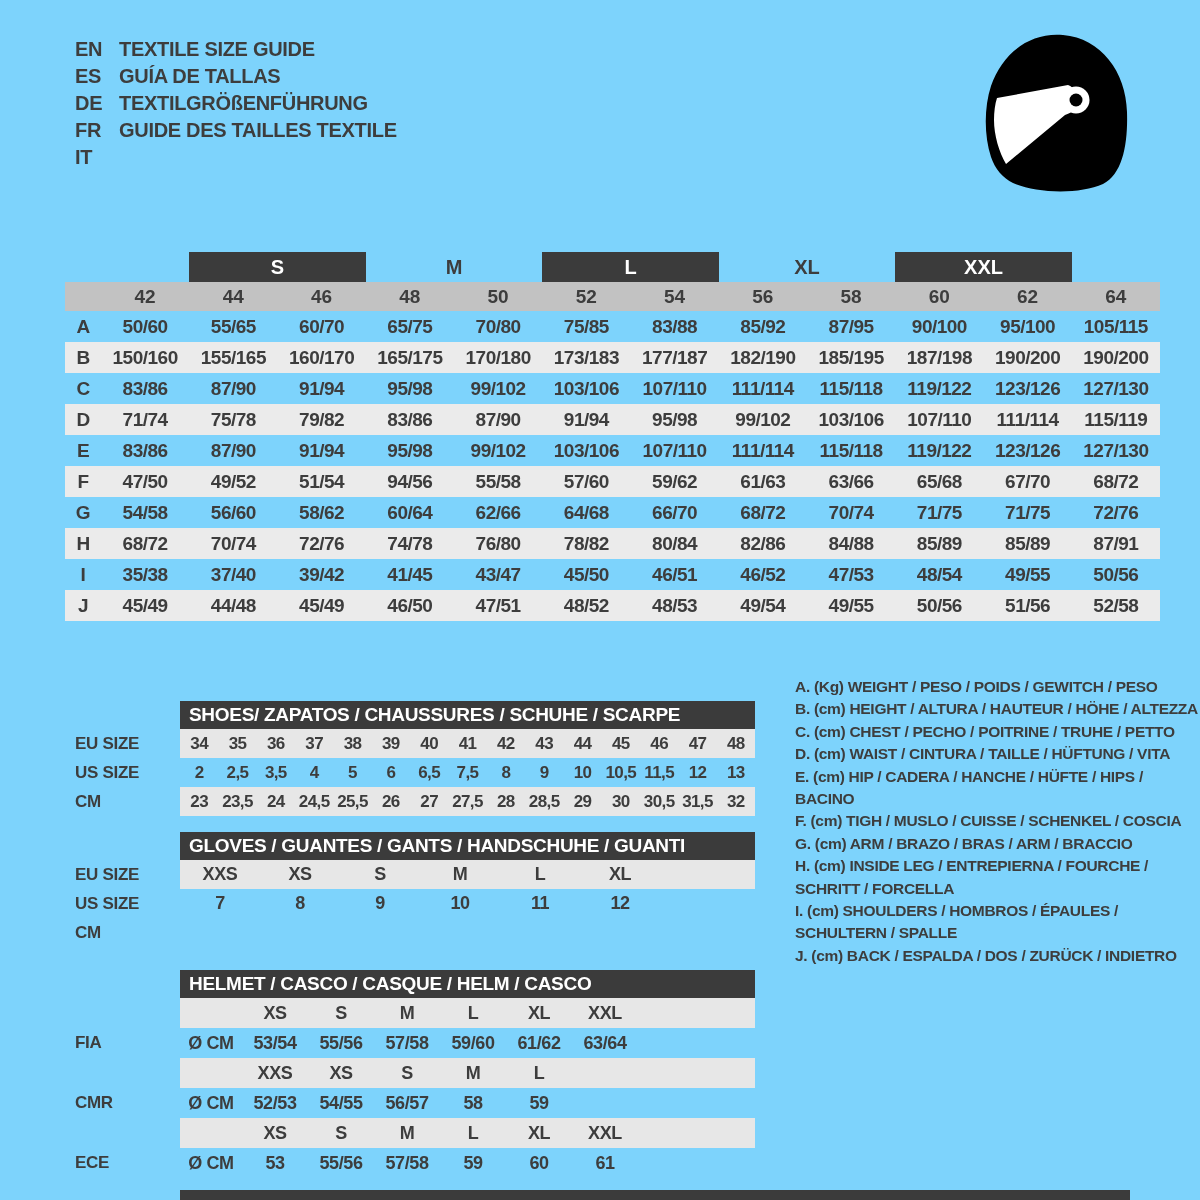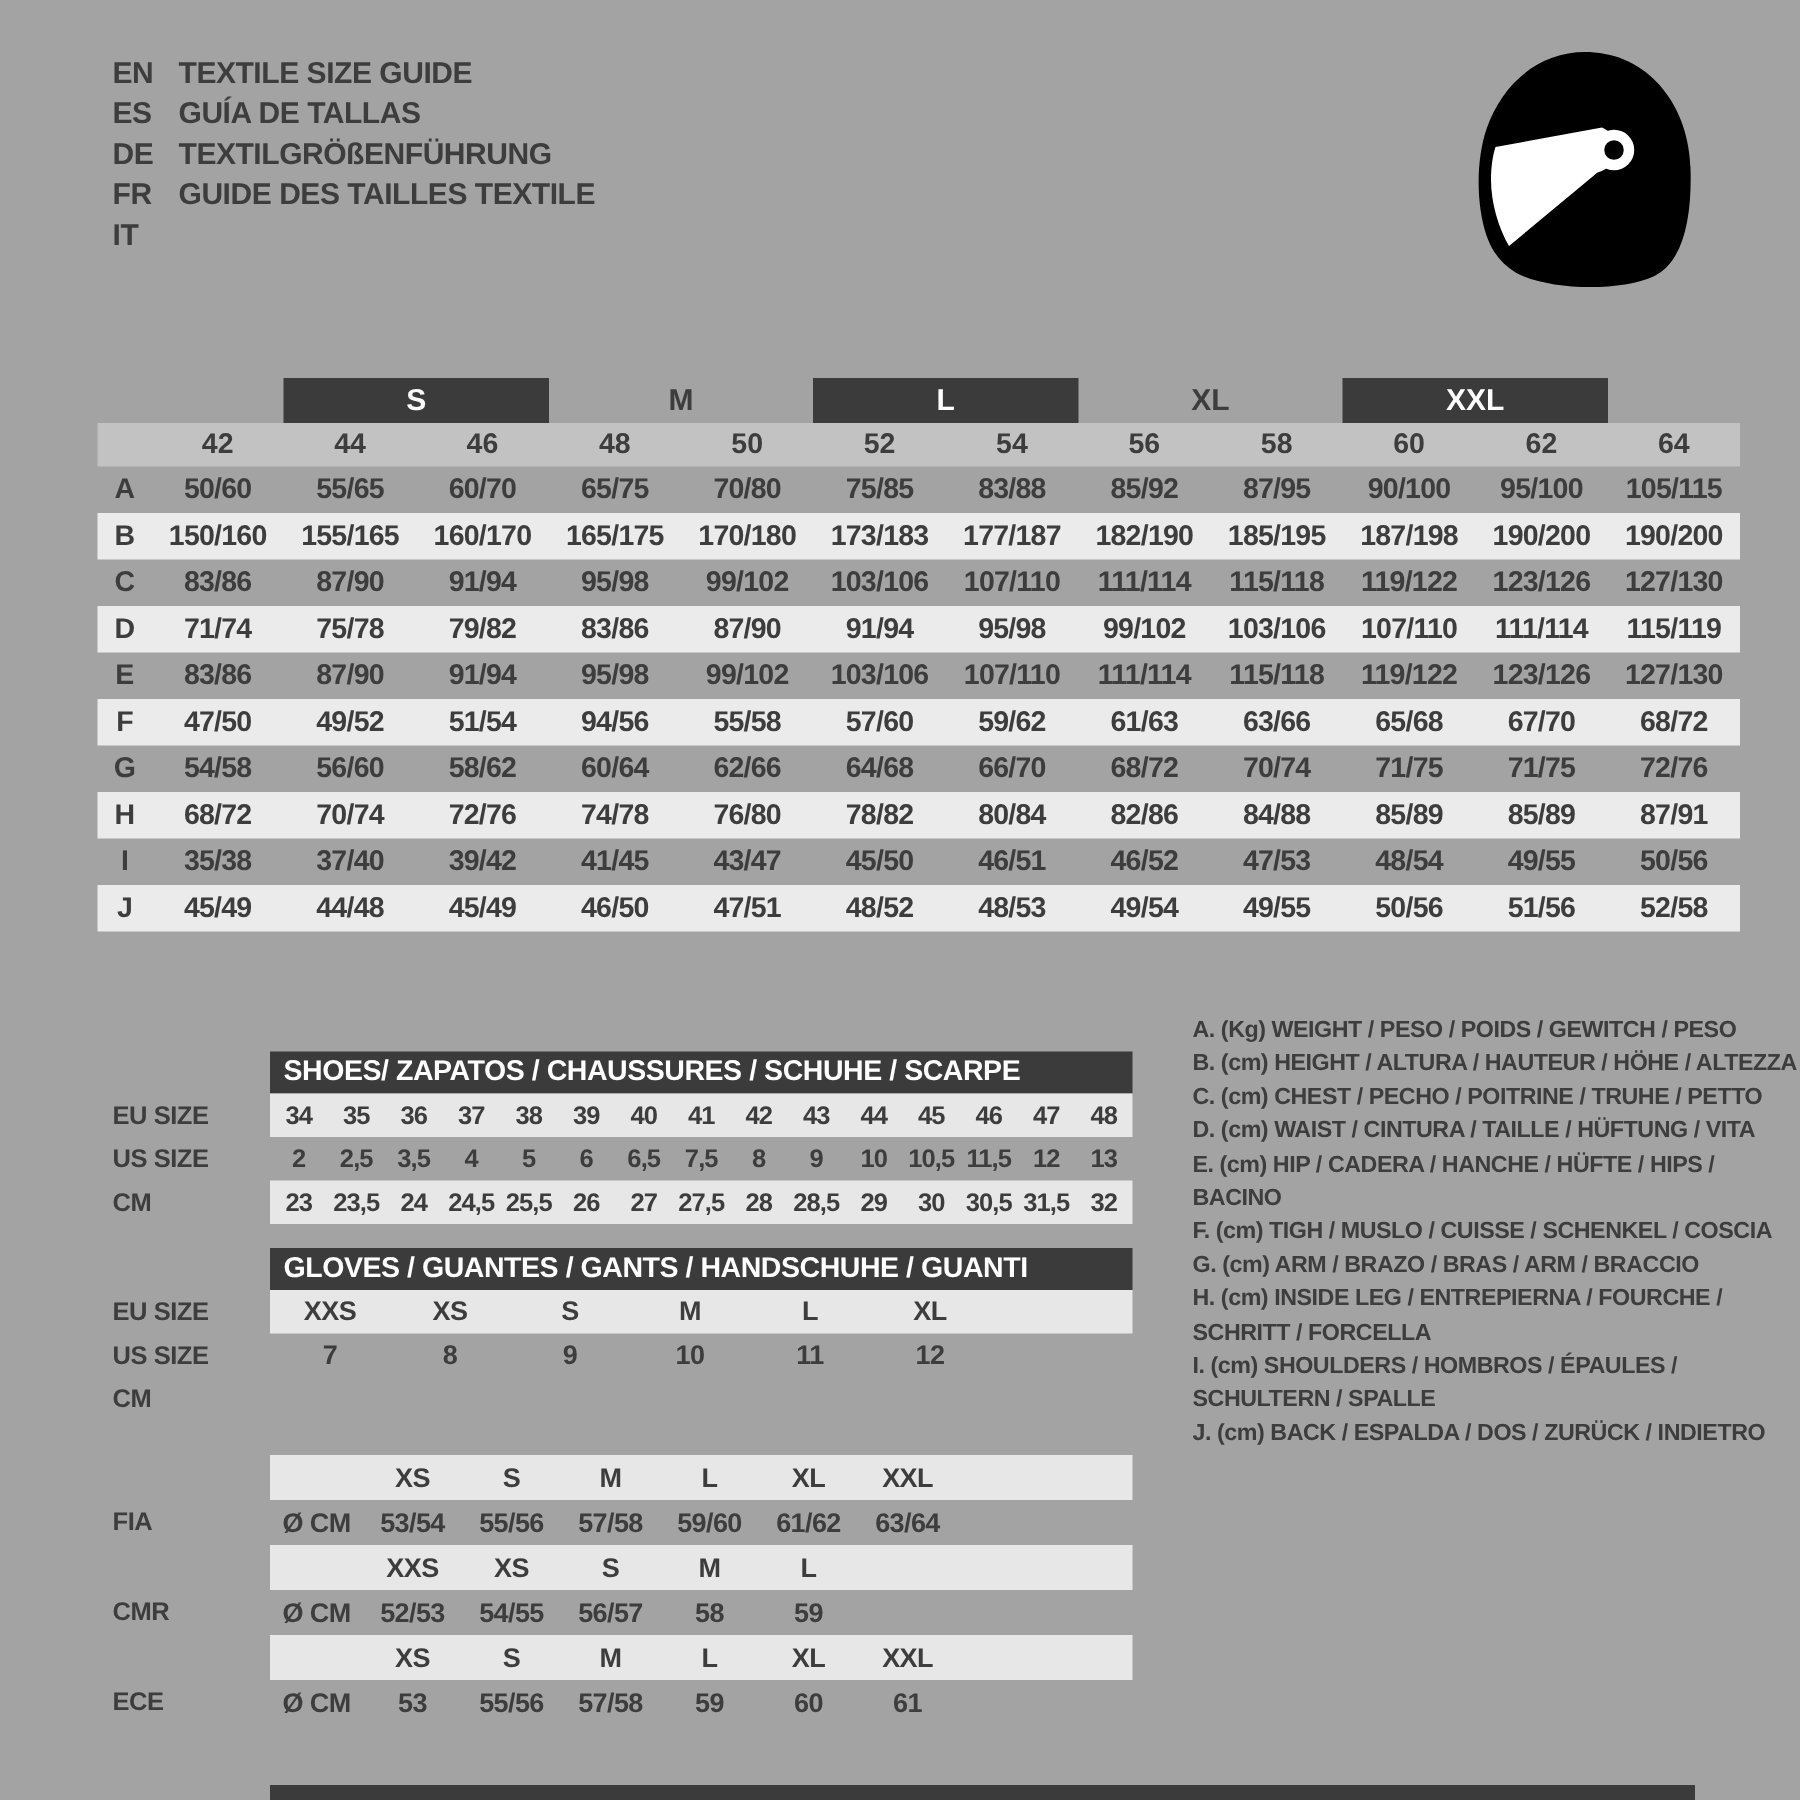--- a/index.html
+++ b/index.html
@@ -1,17 +1,17 @@
 <!DOCTYPE html>
 <html><head>
 <meta charset="utf-8">
 <style>
   html,body{margin:0;padding:0;background:#fff;}
   .page{
-    position:relative;width:1200px;height:1200px;background:#a3a3a3;overflow:hidden;
+    position:relative;width:1200px;height:1200px;background:#7dd3fc;overflow:hidden;
     font-family:"Liberation Sans","DejaVu Sans",sans-serif;font-weight:700;color:#3d3d3d;
   }
   
   .lang{position:absolute;left:75px;top:36px;}
   .lang-row{display:flex;line-height:27px;font-size:20px;letter-spacing:-0.3px;}
   .lang-code{width:44px;}
   
   .helmet-logo{position:absolute;left:975px;top:28px;width:160px;height:170px;}
   
   .main-table{position:absolute;left:65px;top:252px;width:1095px;}
@@ -355,20 +355,21 @@
               <div class="cell">12</div>
             </div>
           </div>
           <div class="sub-row">
             <div class="sub-label">CM</div>
           </div>
         </div>
     </div>
 
     <div class="tbl-helmet" id="helmet-table">
+      <div class="sub-head">HELMET / CASCO / CASQUE / HELM / CASCO</div>
       <div id="helmet-rows">
           <div class="sub-row hrow">
             <div class="sub-label"></div>
             <div class="sub-vals gh gray">
               <div class="cell"></div>
               <div class="cell">XS</div>
               <div class="cell">S</div>
               <div class="cell">M</div>
               <div class="cell">L</div>
               <div class="cell">XL</div>

